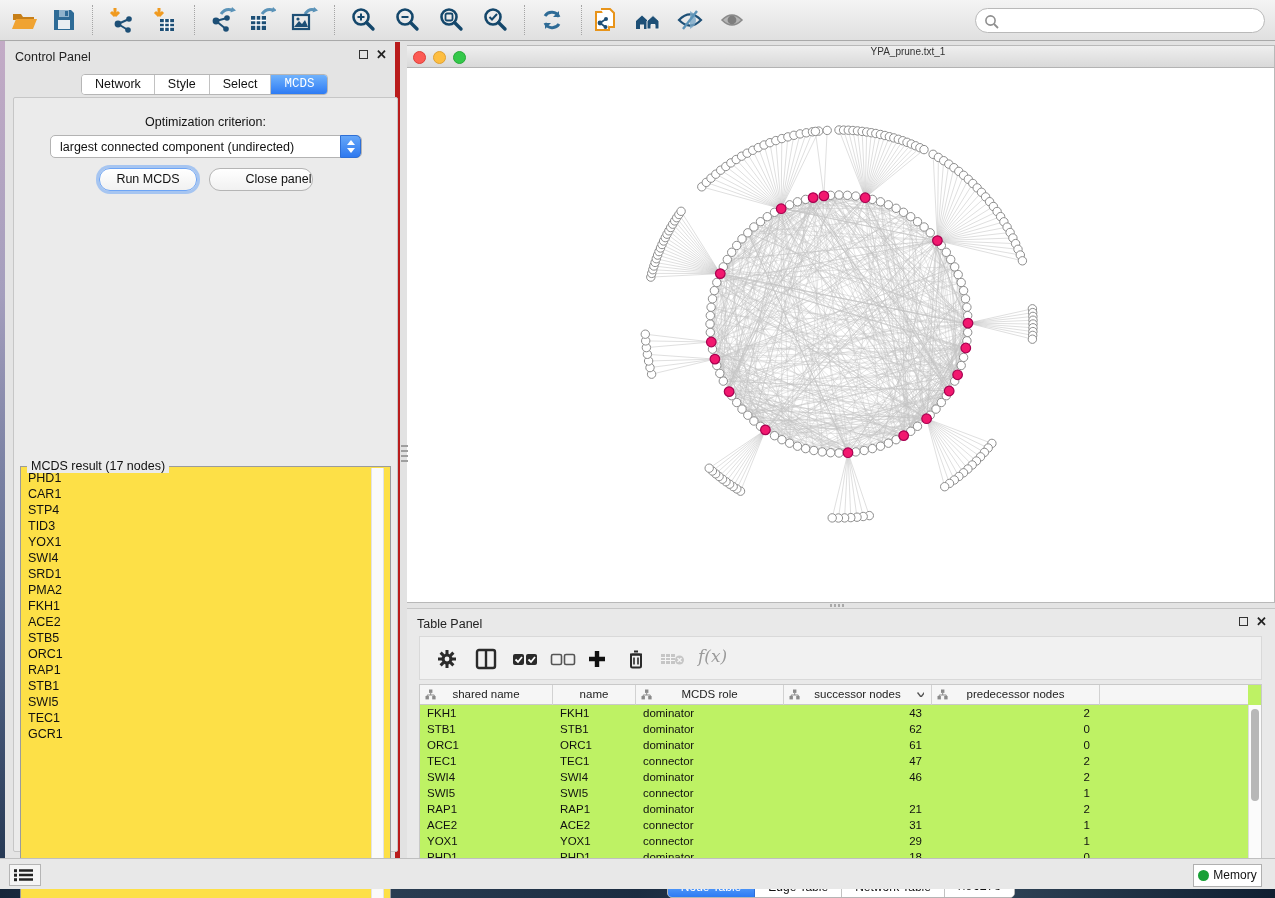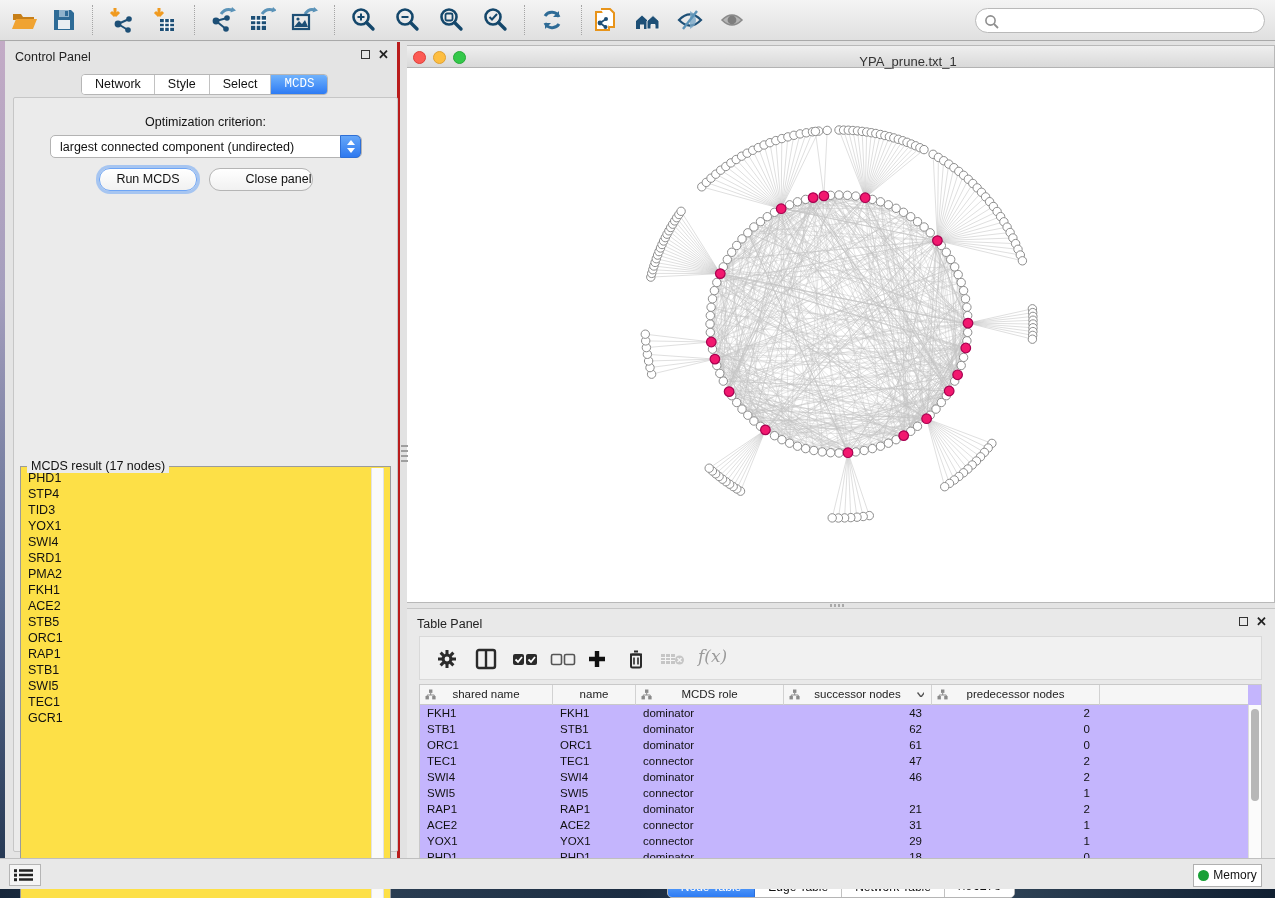--- a/index.html
+++ b/index.html
@@ -20,21 +20,21 @@
   .tb-btn { position:absolute; top:6px; width:28px; height:28px; cursor:default; }
   .tb-sep { position:absolute; top:5px; width:0; height:30px; border-left:1px dotted #a5a5a5; }
   #tb-search { position:absolute; left:975px; top:8px; width:290px; height:25px;
     background:#fff; border:1px solid #b9b9b9; border-radius:13px; }
   #tb-search svg { position:absolute; left:8px; top:5px; }
   #tb-search input { position:absolute; left:26px; top:1px; width:255px; height:21px;
     border:none; outline:none; font-size:12px; background:transparent; }
 
   
   #control-panel { position:absolute; left:5px; top:42px; width:395px; height:816px;
-    background:#e4e4e4; border-right:3px solid #b91c1c; }
+    background:#e4e4e4; border-right:5px solid #b91c1c; }
   .panel-title { position:absolute; left:10px; top:8px; font-size:12.5px; color:#222; }
   .win-btns { position:absolute; right:8px; top:8px; display:flex; gap:8px; align-items:center; }
   .float-ico { width:9px; height:9px; border:1.5px solid #333; display:inline-block; }
   .close-ico { font-size:13px; font-weight:bold; color:#222; line-height:9px; }
 
   .seg-tabs { position:absolute; display:flex; border:1px solid #b6b6b6; border-radius:4px;
     background:#fff; overflow:hidden; height:21px; }
   .seg-tab { padding:0 13px; line-height:19px; font-size:12.5px; color:#111;
     border-right:1px solid #c2c2c2; background:#fff; cursor:default; }
   .seg-tab:last-child { border-right:none;font-family:Liberation Mono, monospace; }
@@ -76,40 +76,40 @@
   
   #right-area { position:absolute; left:407px; top:42px; width:868px; height:816px; }
   #net-window { position:absolute; left:0; top:3px; width:868px; height:558px;
     background:#fff; border:1px solid #b9b9b9; border-left:none; }
   #net-titlebar { position:absolute; left:0; top:0; width:100%; height:22px;
     background:linear-gradient(#efefef,#d9d9d9); border-bottom:1px solid #b3b3b3; }
   .tl { position:absolute; top:4.5px; width:13px; height:13px; border-radius:50%; }
   #tl-red { left:6px; background:#fc5a54; border:1px solid #dd3f38; }
   #tl-yellow { left:26px; background:#fdbe41; border:1px solid #dfa133; }
   #tl-green { left:46px; background:#34c84a; border:1px solid #27a938; }
-  #net-title { position:absolute; left:501px; top:8px; transform:translateX(-50%);
-    font-size:13px; color:#333;text-align:center; }
+  #net-title { position:absolute; left:501px; top:0; transform:translateX(-50%);
+    font-size:10px; color:#333;text-align:center; }
   #net-canvas { position:absolute; left:0; top:22px; width:866px; height:494px; }
 
   #h-split { position:absolute; left:0; top:561px; width:868px; height:5px; background:#e4e4e4; }
   #h-grip { position:absolute; left:423px; top:1px; width:14px; height:3px;
     background:repeating-linear-gradient(90deg,#a9a9a9 0 2px,transparent 2px 4px); }
 
   
   #table-panel { position:absolute; left:0; top:566px; width:868px; height:250px;
     background:#e9e9e9; border-top:1px solid #c6c6c6; }
   #tp-toolbar { position:absolute; left:12px; top:27px; width:843px; height:44px;
     background:#f1f1f1; border:1px solid #d9d9d9; }
   .tp-ico { position:absolute; top:11px; width:22px; height:22px; }
   .tp-ico.disabled { opacity:.35; }
   #fx-ico { font-family:"DejaVu Serif", serif; font-style:italic; font-size:17px;
     color:#9a9a9a; top:9px; }
 
   #data-table { position:absolute; left:12px; top:75px; width:843px; height:182px;
-    background:#c4b5fd; border:1px solid #c9c9c9; }
+    background:#bef264; border:1px solid #c9c9c9; }
   #thead { position:absolute; left:0; top:0; right:13px; height:20px; background:#f6f6f6;
     border-bottom:1px solid #c9c9c9; display:flex; }
   .th { position:relative; height:20px; border-right:1px solid #d2d2d2;
     font-size:11.5px; color:#222; text-align:center; line-height:19px; }
   .th .type-ico { position:absolute; left:5px; top:4px; }
   .th .sort-ico { position:absolute; right:7px; top:7px; width:7px; height:5px; }
   #tbody { position:absolute; left:0; top:20px; right:13px; bottom:0; overflow:hidden; }
   .tr { display:flex; height:16px; }
   .td { font-size:11.5px; line-height:16px; color:#111; white-space:nowrap;
     overflow:hidden; }
@@ -302,20 +302,21 @@
             <span class="up"></span>
             <span class="dn"></span>
           </span>
       </div>
       <div class="cp-btn" id="btn-run">Run MCDS</div>
       <div class="cp-btn" id="btn-close">Close panel</div>
       <div id="result-box">
         <span id="result-legend">MCDS result (17 nodes)</span>
         <div id="result-list">
             <div class="result-item">PHD1</div>
+            <div class="result-item">CAR1</div>
             <div class="result-item">STP4</div>
             <div class="result-item">TID3</div>
             <div class="result-item">YOX1</div>
             <div class="result-item">SWI4</div>
             <div class="result-item">SRD1</div>
             <div class="result-item">PMA2</div>
             <div class="result-item">FKH1</div>
             <div class="result-item">ACE2</div>
             <div class="result-item">STB5</div>
             <div class="result-item">ORC1</div>

